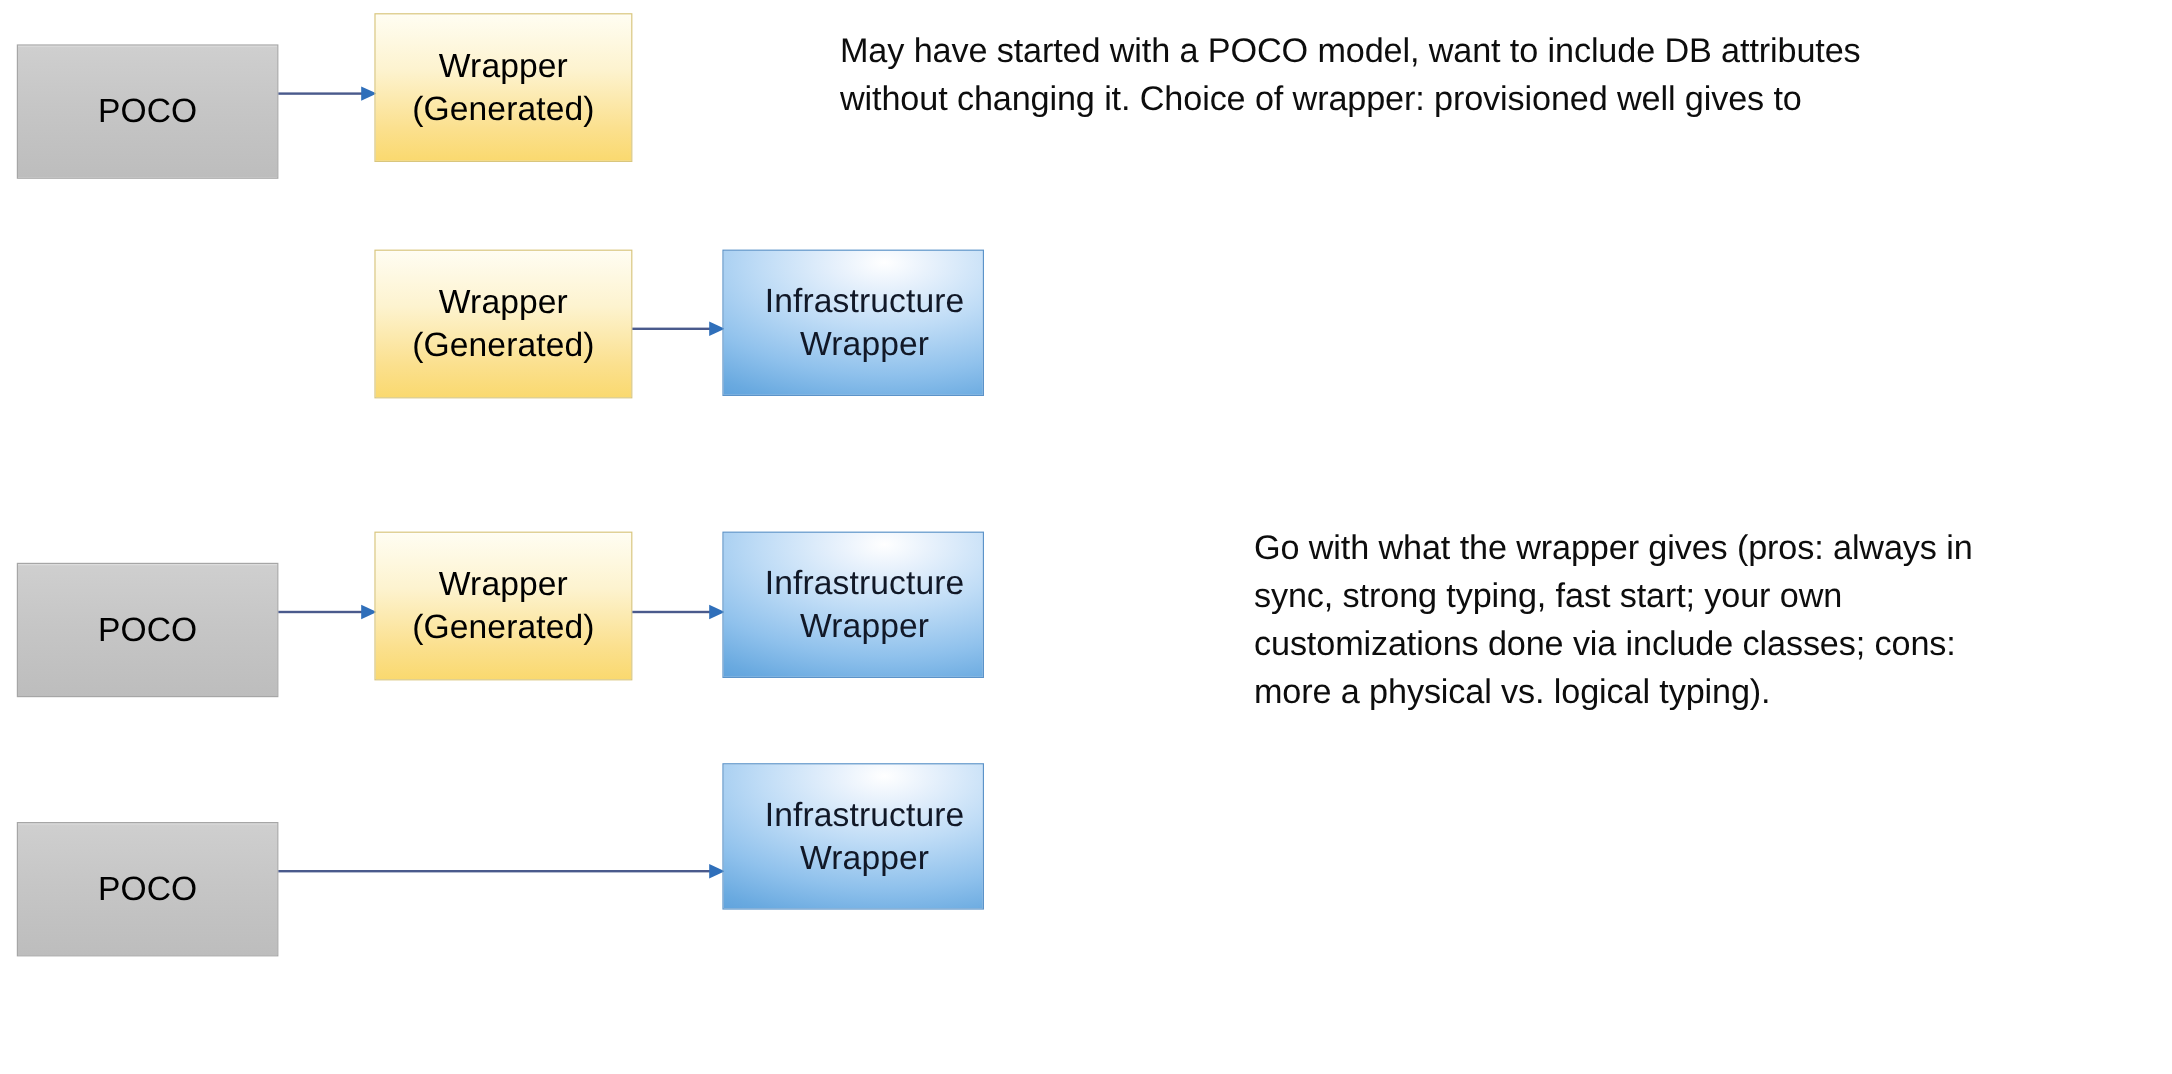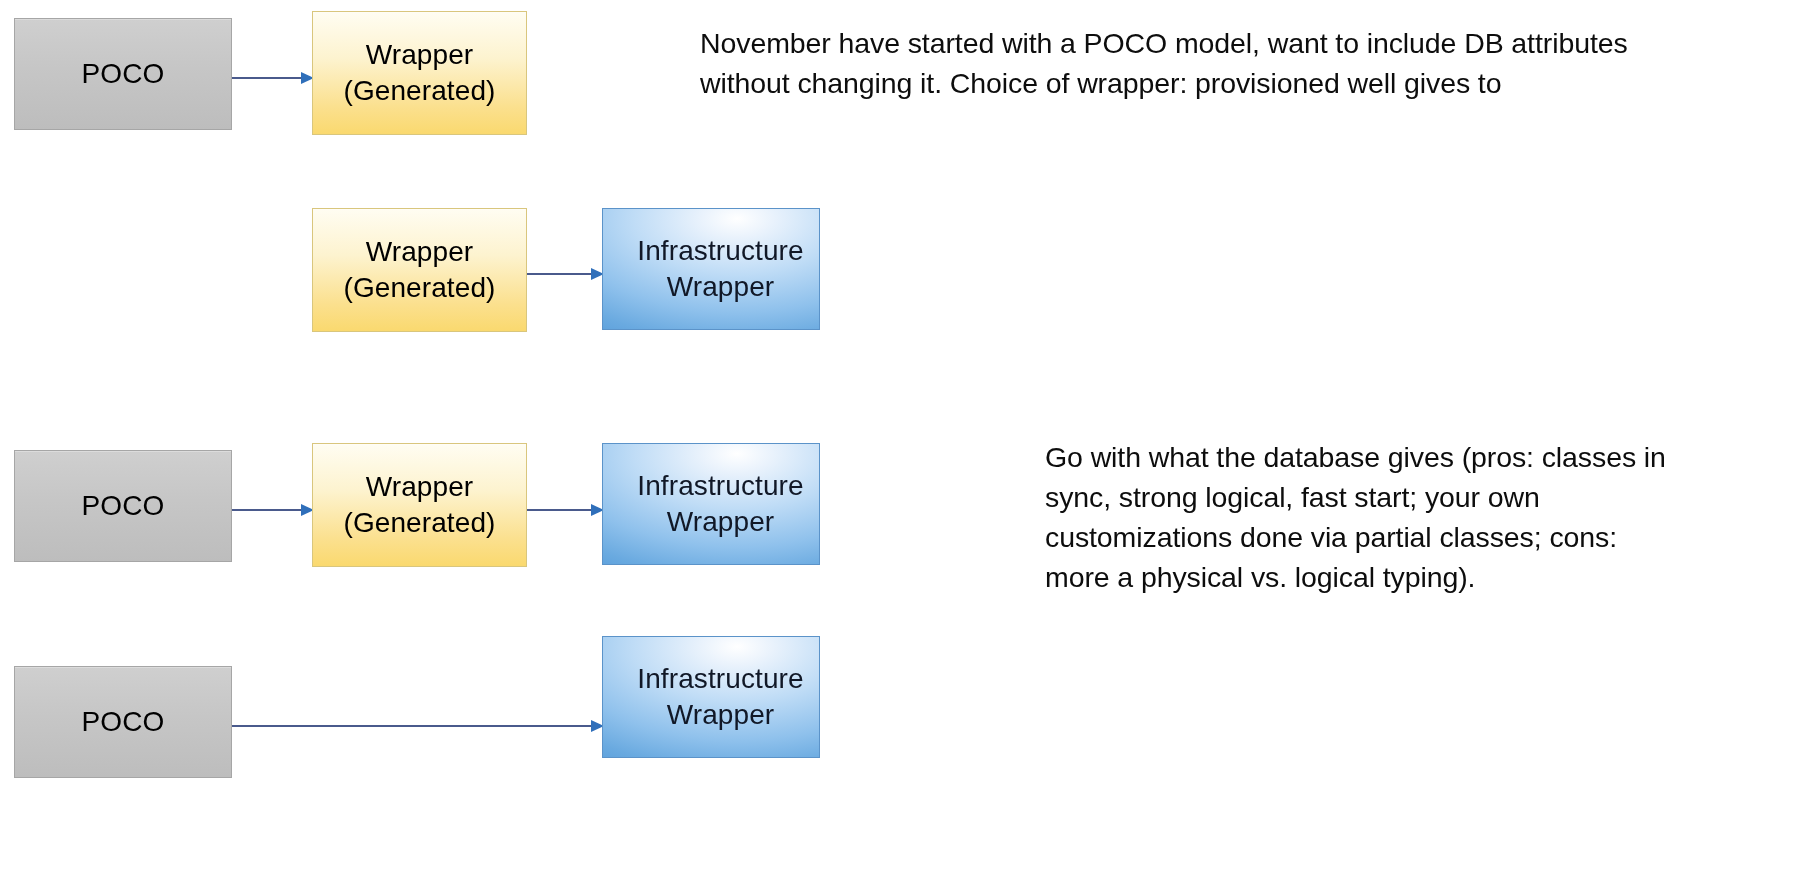--- a/index.html
+++ b/index.html
@@ -45,20 +45,21 @@
     font-size: 28px;
     line-height: 1.28;
     color: #000000;
     letter-spacing: .1px;
   }
 
   .node-poco {
     background: linear-gradient(180deg, #cfcfcf 0%, #c6c6c6 45%, #bdbdbd 100%);
     border: 1px solid #a6a6a6;
     box-shadow: inset 0 1px 0 #dcdcdc;
+    margin-top: 19px;
   }
 
   .node-wrapper {
     background: linear-gradient(180deg, #fffdf2 0%, #fdf3cf 38%, #fbe08e 78%, #fad96f 100%);
     border: 1px solid #d9c67d;
     box-shadow: inset 0 1px 0 #fffdf6;
   }
 
   .node-infra {
     background:
@@ -146,21 +147,21 @@
     </div>
 
     <div class="node node-wrapper r1-wrapper">
       <span>
         <span>Wrapper</span><br>
         <span>(Generated)</span>
       </span>
     </div>
 
     <div class="note n1">
-      <p>November have started with a POCO model, want to include DB attributes</p>
+      <p>May have started with a POCO model, want to include DB attributes</p>
       <p>without changing it. Choice of wrapper: provisioned well gives to</p>
     </div>
   </div>
 
   <div class="row row-2">
 
     <div class="node node-wrapper r2-wrapper">
       <span>
         <span>Wrapper</span><br>
         <span>(Generated)</span>
@@ -173,23 +174,23 @@
     </div>
 
     <div class="node node-infra r2-infra">
       <span>
         <span>Infrastructure</span><br>
         <span>Wrapper</span>
       </span>
     </div>
 
     <div class="note n2">
-      <p>Go with what the database gives (pros: classes in</p>
-      <p>sync, strong logical, fast start; your own</p>
-      <p>customizations done via partial classes; cons:</p>
+      <p>Go with what the wrapper gives (pros: always in</p>
+      <p>sync, strong typing, fast start; your own</p>
+      <p>customizations done via include classes; cons:</p>
       <p>more a physical vs. logical typing).</p>
     </div>
   </div>
 
   <div class="row row-3">
 
     <div class="node node-poco r3-poco">
       <span>POCO</span>
     </div>
 

